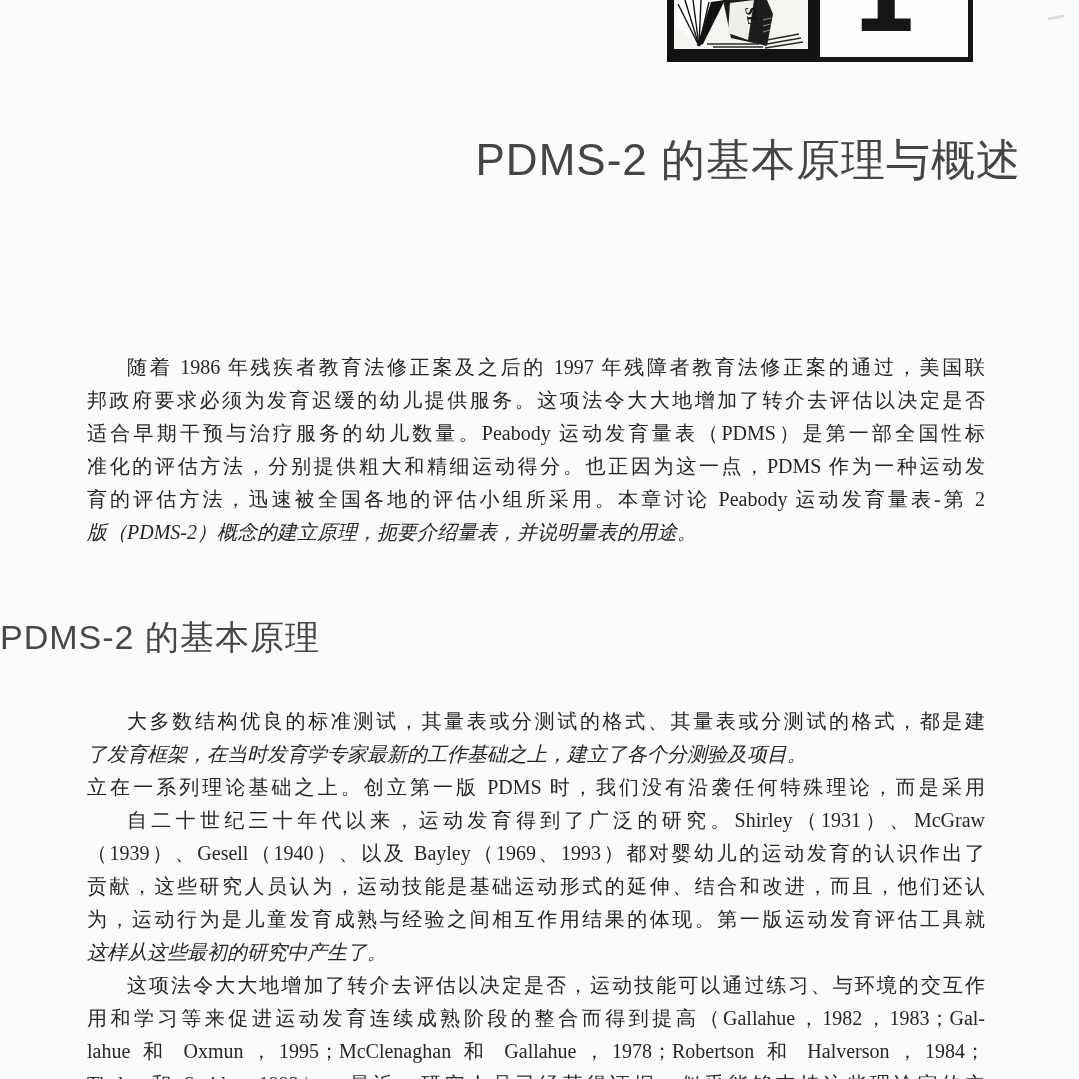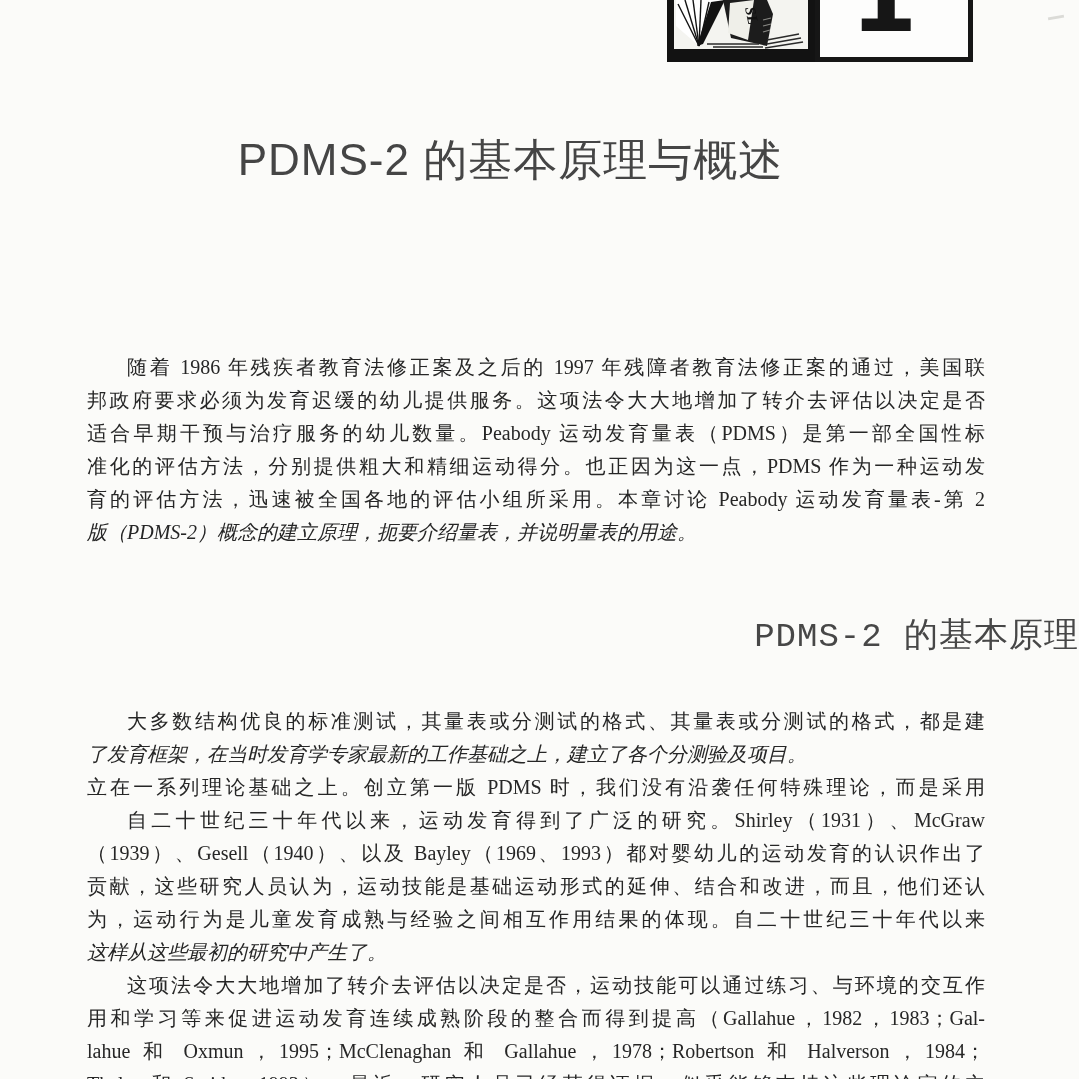--- a/index.html
+++ b/index.html
@@ -30,31 +30,31 @@
     transform:translateX(-10px);
     font-family:"DejaVu Sans","Liberation Sans",sans-serif;
     font-size:96px;line-height:1;font-weight:700;color:#161616;
   }
   .scan-artifact{
     position:absolute;left:1048px;top:16px;width:16px;height:3px;
     background:#c9c9c5;opacity:.65;transform:rotate(-10deg);
   }
   .doc-title{
     position:absolute;left:0;top:132px;width:1021px;
-    text-align:center;
+    text-align:right;
     font-family:"Liberation Sans","DejaVu Sans",sans-serif;
     font-weight:400;
     font-size:44px;line-height:56px;
     color:#454545;
     letter-spacing:1px;
   }
   .section-heading{
     position:absolute;left:0;top:615px;width:1079px;
-    text-align:right;
-    font-family:Liberation Mono, monospace;
+    text-align:left;
+    font-family:Liberation Sans, sans-serif;
     font-weight:400;
     font-size:34px;line-height:44px;
     color:#474747;
     letter-spacing:1px;
   }
   .textblock{
     position:absolute;left:87px;width:898px;
     font-size:20px;line-height:33px;
   }
   .textblock-1{top:351px;}
@@ -124,21 +124,21 @@
 
   <div class="section-heading">PDMS-2 的基本原理</div>
 
   <div class="textblock textblock-2">
       <div class="line indent">大多数结构优良的标准测试，其量表或分测试的格式、其量表或分测试的格式，都是建</div>
       <div class="line short">了发育框架，在当时发育学专家最新的工作基础之上，建立了各个分测验及项目。</div>
       <div class="line">立在一系列理论基础之上。创立第一版 PDMS 时，我们没有沿袭任何特殊理论，而是采用</div>
       <div class="line indent">自二十世纪三十年代以来，运动发育得到了广泛的研究。Shirley（1931）、McGraw</div>
       <div class="line">（1939）、Gesell（1940）、以及 Bayley（1969、1993）都对婴幼儿的运动发育的认识作出了</div>
       <div class="line">贡献，这些研究人员认为，运动技能是基础运动形式的延伸、结合和改进，而且，他们还认</div>
-      <div class="line">为，运动行为是儿童发育成熟与经验之间相互作用结果的体现。自二十世纪三十年代以来</div>
+      <div class="line">为，运动行为是儿童发育成熟与经验之间相互作用结果的体现。第一版运动发育评估工具就</div>
       <div class="line short">这样从这些最初的研究中产生了。</div>
       <div class="line indent">这项法令大大地增加了转介去评估以决定是否，运动技能可以通过练习、与环境的交互作</div>
       <div class="line">用和学习等来促进运动发育连续成熟阶段的整合而得到提高（Gallahue，1982，1983；Gal-</div>
       <div class="line">lahue 和 Oxmun，1995；McClenaghan 和 Gallahue，1978；Robertson 和 Halverson，1984；</div>
       <div class="line">Thelen 和 Smith，1993）。最近，研究人员已经获得证据，似乎能够支持这些理论家的立</div>
     </div>
 
 </div>
 
 </body></html>

